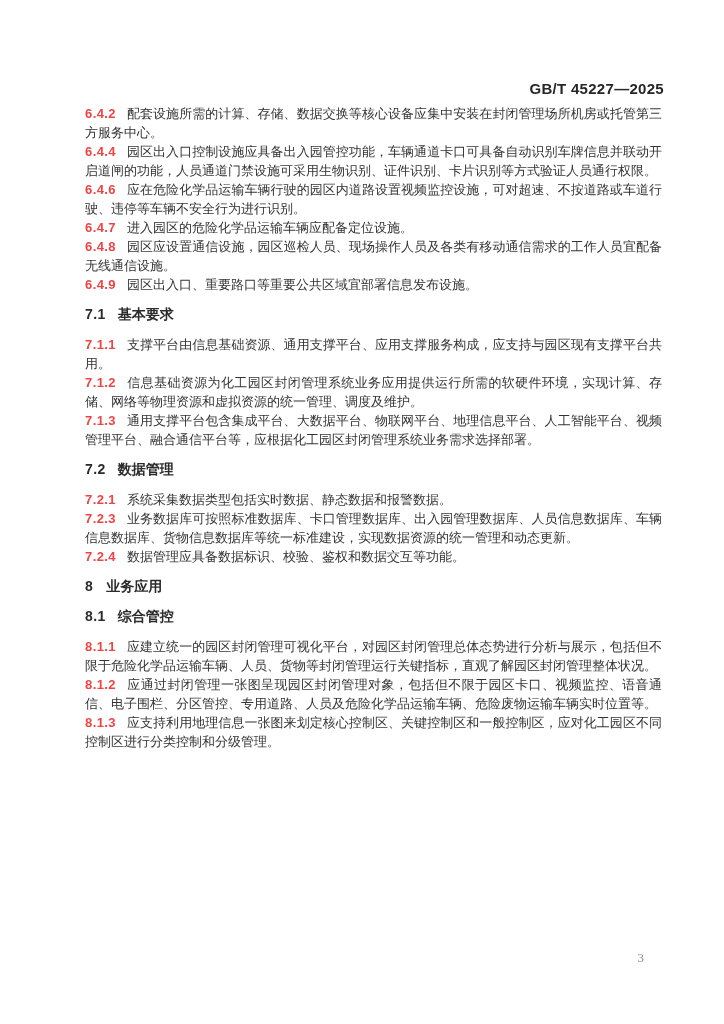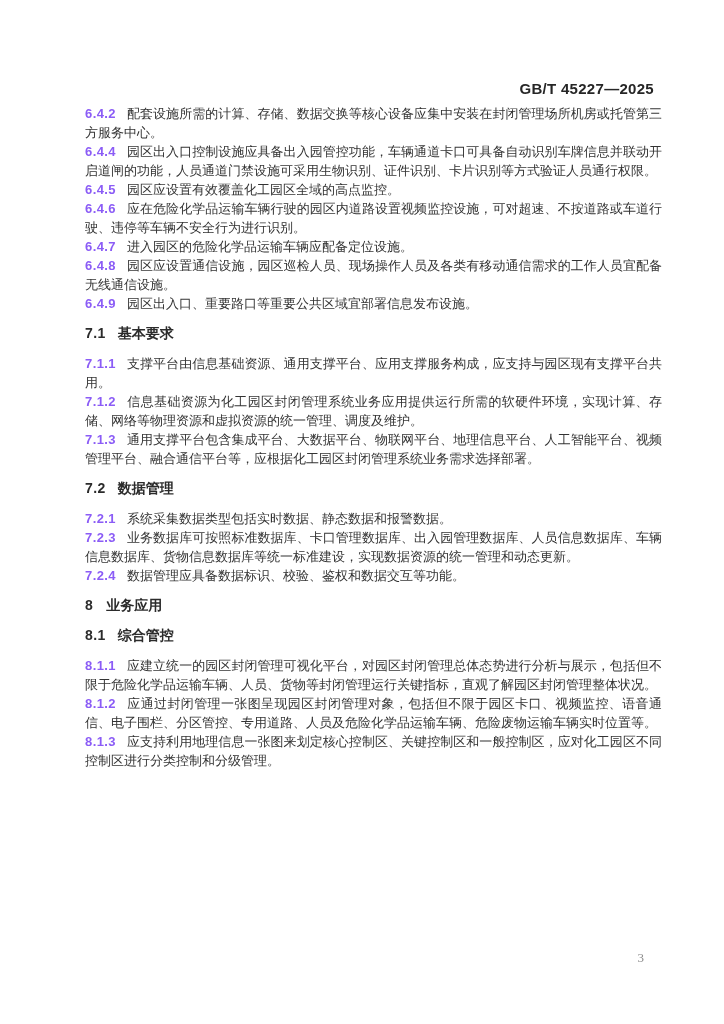--- a/index.html
+++ b/index.html
@@ -9,21 +9,21 @@
     height: 1024px;
     margin: 0 auto;
     background: #ffffff;
     overflow: hidden;
     font-family: "Liberation Serif", "DejaVu Serif", serif;
     color: #333333;
   }
   .header-docnum {
     position: absolute;
     top: 80px;
-    right: 70px;
+    right: 60px;
     font-family: "Liberation Sans", "DejaVu Sans", sans-serif;
     font-weight: bold;
     font-size: 15px;
     letter-spacing: 0.3px;
     color: #262626;
   }
   .doc-body {
     position: absolute;
     left: 85px;
     top: 104px;
@@ -32,21 +32,21 @@
     line-height: 19px;
     text-align: justify;
     text-justify: inter-character;
   }
   .clause { margin: 0; }
   .clause .num {
     font-family: "Liberation Sans", "DejaVu Sans", sans-serif;
     font-weight: bold;
     letter-spacing: 0.4px;
     margin-right: 11px;
-    color: #8b5cf6;
+    color: #ef4444;
     margin-top: 20px;
   }
   .heading {
     font-family: "Liberation Sans", "DejaVu Sans", sans-serif;
     font-weight: bold;
     font-size: 14px;
     margin: 11px 0;
     color: #2b2b2b;
     text-align: left;
   }
@@ -62,21 +62,20 @@
 </style>
 </head>
 <body>
 
 <div class="page">
   <div class="header-docnum">GB/T 45227—2025</div>
 
   <div class="doc-body" id="doc-body">
       <p class="clause"><span class="num">6.4.2</span><span class="txt">配套设施所需的计算、存储、数据交换等核心设备应集中安装在封闭管理场所机房或托管第三方服务中心。</span></p>
       <p class="clause"><span class="num">6.4.4</span><span class="txt">园区出入口控制设施应具备出入园管控功能，车辆通道卡口可具备自动识别车牌信息并联动开启道闸的功能，人员通道门禁设施可采用生物识别、证件识别、卡片识别等方式验证人员通行权限。</span></p>
-      <p class="clause"><span class="num">6.4.5</span><span class="txt">园区应设置有效覆盖化工园区全域的高点监控。</span></p>
       <p class="clause"><span class="num">6.4.6</span><span class="txt">应在危险化学品运输车辆行驶的园区内道路设置视频监控设施，可对超速、不按道路或车道行驶、违停等车辆不安全行为进行识别。</span></p>
       <p class="clause"><span class="num">6.4.7</span><span class="txt">进入园区的危险化学品运输车辆应配备定位设施。</span></p>
       <p class="clause"><span class="num">6.4.8</span><span class="txt">园区应设置通信设施，园区巡检人员、现场操作人员及各类有移动通信需求的工作人员宜配备无线通信设施。</span></p>
       <p class="clause"><span class="num">6.4.9</span><span class="txt">园区出入口、重要路口等重要公共区域宜部署信息发布设施。</span></p>
       <div class="heading heading-l2"><span class="num">7.1</span><span class="txt">基本要求</span></div>
       <p class="clause"><span class="num">7.1.1</span><span class="txt">支撑平台由信息基础资源、通用支撑平台、应用支撑服务构成，应支持与园区现有支撑平台共用。</span></p>
       <p class="clause"><span class="num">7.1.2</span><span class="txt">信息基础资源为化工园区封闭管理系统业务应用提供运行所需的软硬件环境，实现计算、存储、网络等物理资源和虚拟资源的统一管理、调度及维护。</span></p>
       <p class="clause"><span class="num">7.1.3</span><span class="txt">通用支撑平台包含集成平台、大数据平台、物联网平台、地理信息平台、人工智能平台、视频管理平台、融合通信平台等，应根据化工园区封闭管理系统业务需求选择部署。</span></p>
       <div class="heading heading-l2"><span class="num">7.2</span><span class="txt">数据管理</span></div>
       <p class="clause"><span class="num">7.2.1</span><span class="txt">系统采集数据类型包括实时数据、静态数据和报警数据。</span></p>

